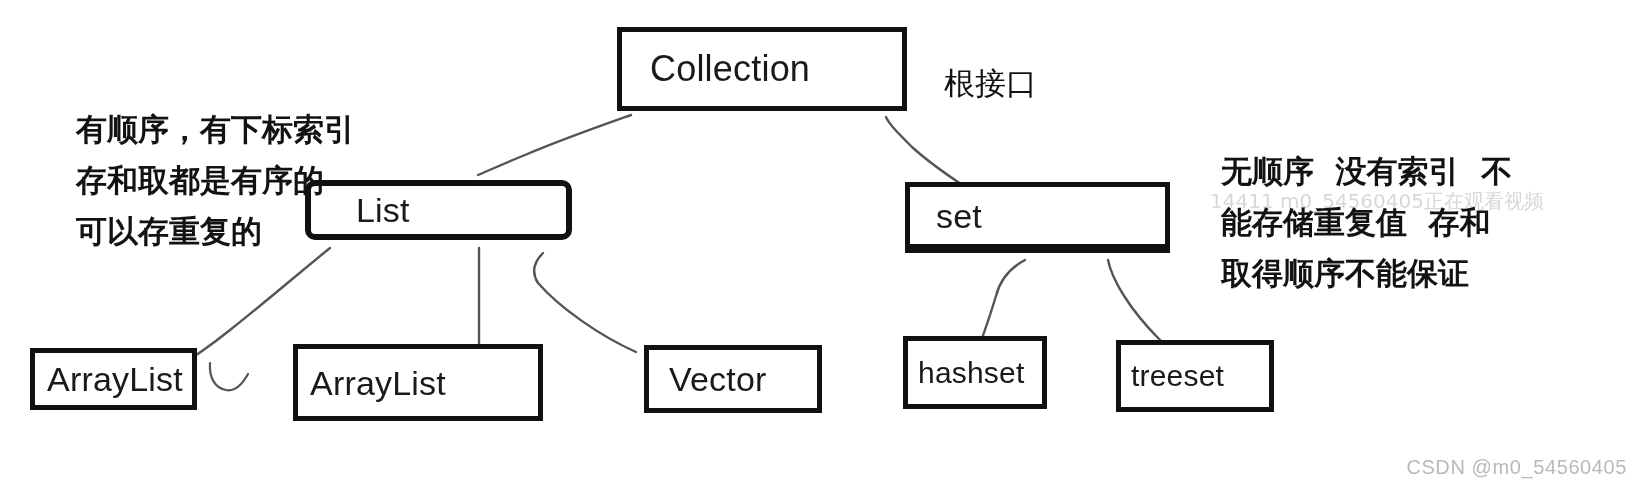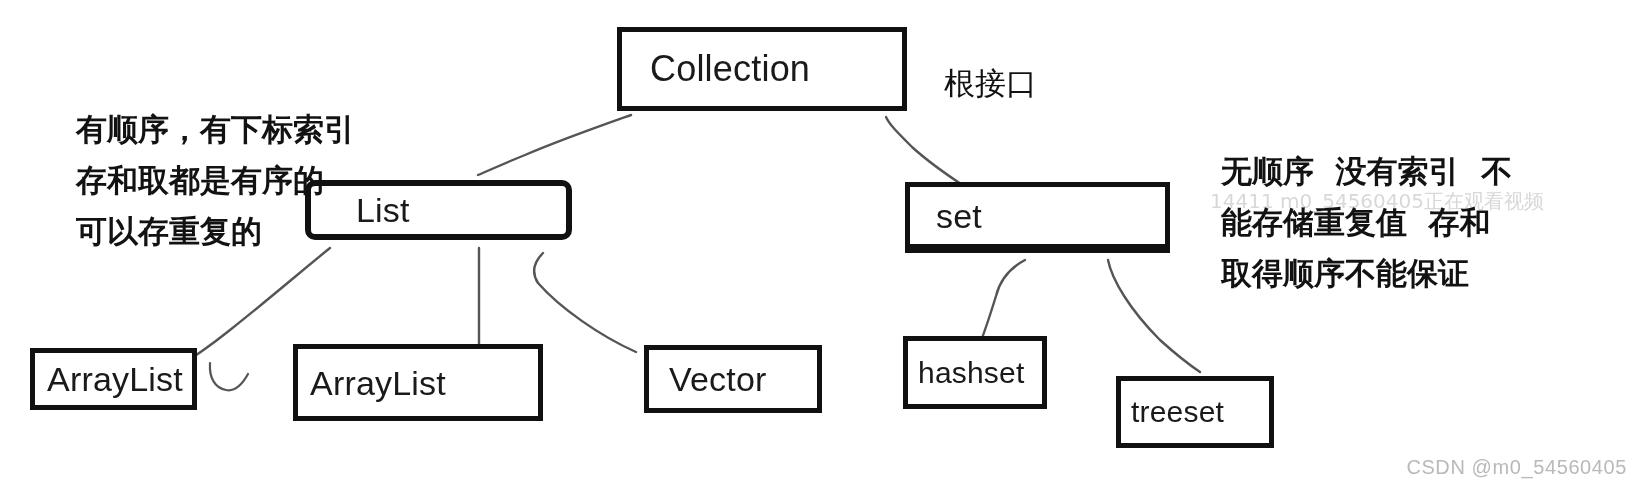--- a/index.html
+++ b/index.html
@@ -34,21 +34,21 @@
     letter-spacing: 0.2px;
   }
   
   #node-collection { left: 617px; top: 27px;  width: 290px; height: 84px; }
   #node-list       { left: 305px; top: 180px; width: 267px; height: 60px; border-width: 6px; border-radius: 10px; }
   #node-set        { left: 905px; top: 182px; width: 265px; height: 71px; border-bottom-width: 9px; }
   #node-arraylist  { left: 30px;  top: 348px; width: 167px; height: 62px; }
   #node-linkedlist { left: 293px; top: 344px; width: 250px; height: 77px; }
   #node-vector     { left: 600px; top: 345px; width: 178px; height: 68px; margin-left: 44px; }
   #node-hashset    { left: 903px; top: 336px; width: 144px; height: 73px; }
-  #node-treeset    { left: 1116px;top: 340px; width: 158px; height: 72px; margin-top: 36px; }
+  #node-treeset    { left: 1116px;top: 340px; width: 158px; height: 72px; }
 
   #node-collection .node-label { padding-left: 28px; font-size: 36px; }
   #node-list .node-label       { padding-left: 45px; }
   #node-set .node-label        { padding-left: 26px; }
   #node-arraylist .node-label  { padding-left: 12px; }
   #node-linkedlist .node-label { padding-left: 12px; }
   #node-vector .node-label     { padding-left: 20px; }
   #node-hashset .node-label    { padding-left: 10px; font-size: 30px; }
   #node-treeset .node-label    { padding-left: 10px; font-size: 30px; }
 

